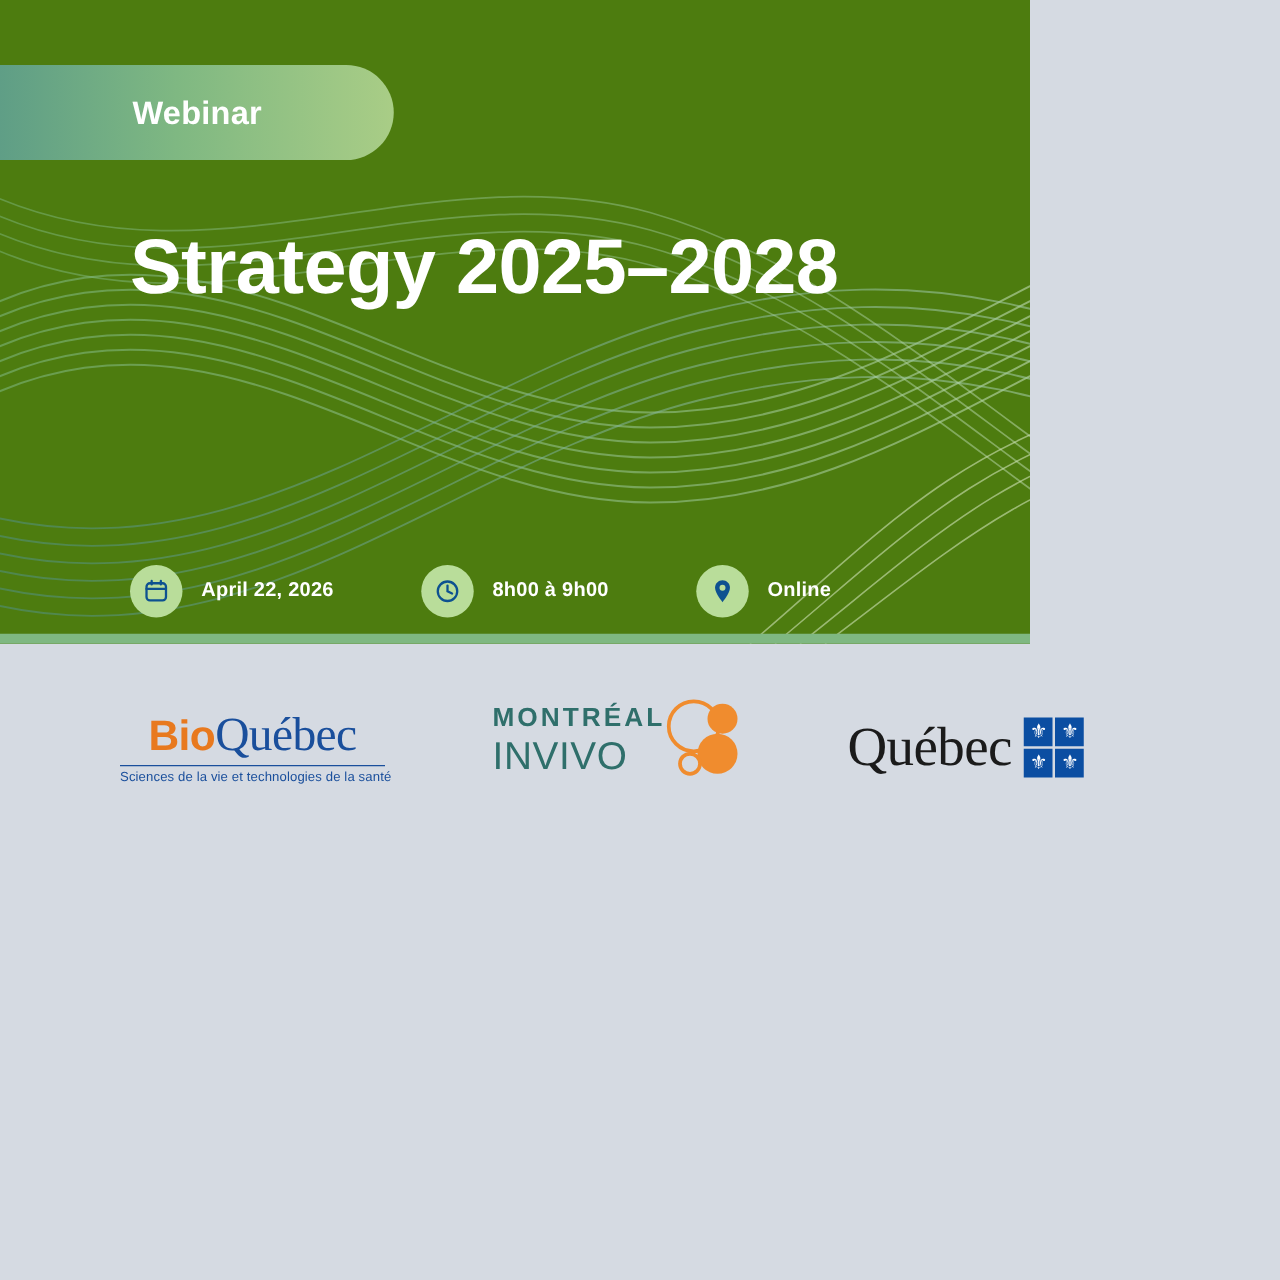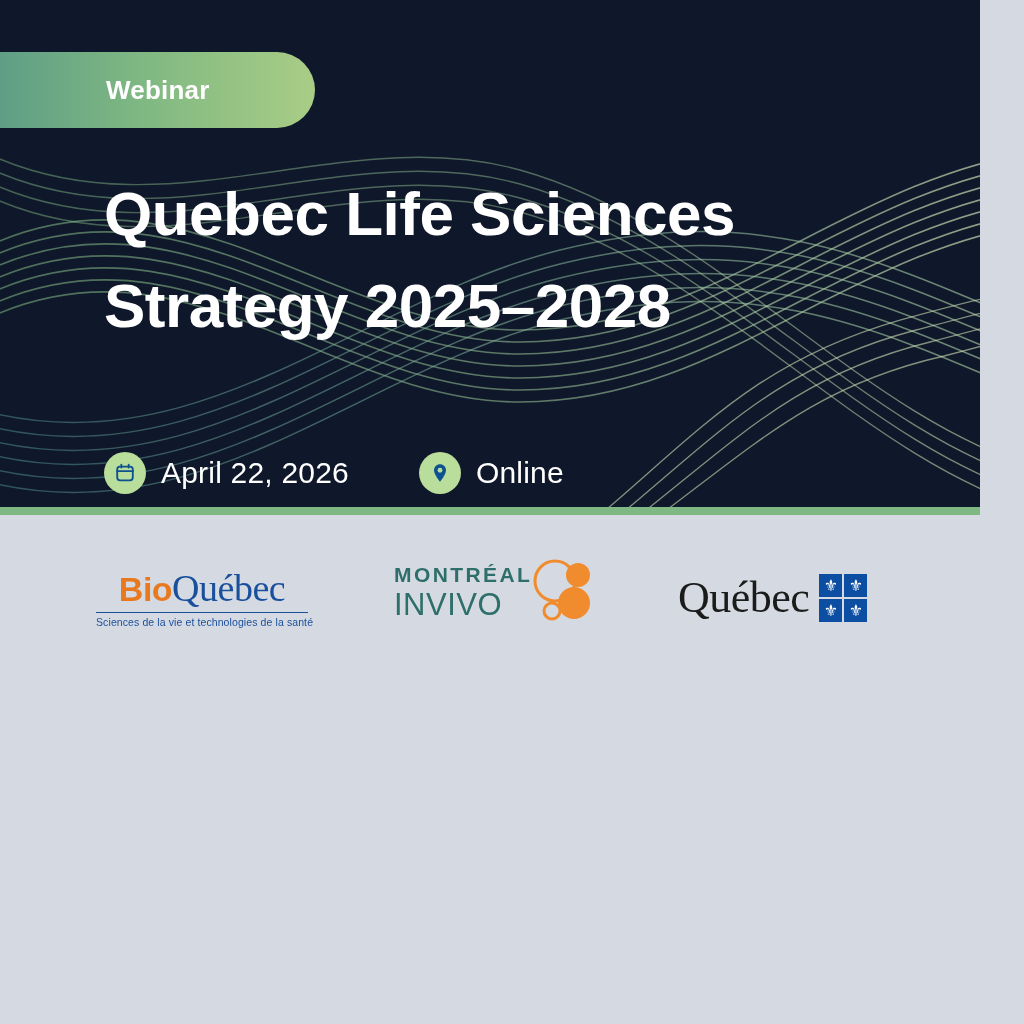--- a/index.html
+++ b/index.html
@@ -15,23 +15,23 @@
     position: relative;
     width: 1024px;
     height: 1024px;
     background: #d5dae2;
   }
 
   
   .hero {
     position: absolute;
     top: 0; left: 0;
-    width: 980px;
+    width: 824px;
     height: 515px;
-    background: #0f172a;
+    background: #4d7c0f;
     overflow: hidden;
   }
   .hero-waves {
     position: absolute;
     top: 0; left: 0;
     width: 1024px;
     height: 515px;
     pointer-events: none;
   }
 
@@ -88,22 +88,22 @@
     border-radius: 50%;
     background: #b9dd9a;
     display: flex;
     align-items: center;
     justify-content: center;
     margin-right: 15px;
     flex: 0 0 auto;
   }
   .meta-text {
     color: #ffffff;
-    font-size: 30px;
-    font-weight: normal;
+    font-size: 16px;
+    font-weight: bold;
     letter-spacing: 0.2px;
   }
 
   .hero-rule {
     position: absolute;
     left: 0;
     bottom: 0;
     width: 1024px;
     height: 8px;
     background: #7fb882;
@@ -254,38 +254,46 @@
         <path d="M640,515 C740,436 800,374 930,342 C1000,324 1018,318 1044,314"></path>
         <path d="M660,515 C760,440 820,384 944,356 C1006,340 1022,334 1044,330"></path>
       </g>
     </svg>
 
     <div class="badge">
       <span class="badge-label">Webinar</span>
     </div>
 
     <div class="title">
-      <span class="line">Quebec Life Sciences</span>
       <span class="line">Strategy 2025–2028</span>
     </div>
 
     <div class="meta">
 
       <div class="meta-item">
         <span class="meta-icon">
           <svg width="22" height="22" viewBox="0 0 24 24" fill="none" stroke="#0d5190" stroke-width="2" stroke-linecap="round">
             <rect x="3.5" y="5" width="17" height="15" rx="3" fill="none"></rect>
             <line x1="3.5" y1="10" x2="20.5" y2="10"></line>
             <line x1="8" y1="3" x2="8" y2="6"></line>
             <line x1="16" y1="3" x2="16" y2="6"></line>
           </svg>
         </span>
         <span class="meta-text">April 22, 2026</span>
       </div>
 
+      <div class="meta-item">
+        <span class="meta-icon">
+          <svg width="22" height="22" viewBox="0 0 24 24" fill="none" stroke="#0d5190" stroke-width="2" stroke-linecap="round">
+            <circle cx="12" cy="12" r="8.5"></circle>
+            <polyline points="12,7 12,12 16,14"></polyline>
+          </svg>
+        </span>
+        <span class="meta-text">8h00 à 9h00</span>
+      </div>
 
       <div class="meta-item">
         <span class="meta-icon">
           <svg width="22" height="22" viewBox="0 0 24 24" fill="#0d5190">
             <path d="M12 2.5c-3.6 0-6.5 2.9-6.5 6.5 0 4.8 6.5 12.5 6.5 12.5S18.5 13.8 18.5 9c0-3.6-2.9-6.5-6.5-6.5z"></path>
             <circle cx="12" cy="9" r="2.6" fill="#b9dd9a"></circle>
           </svg>
         </span>
         <span class="meta-text">Online</span>
       </div>

